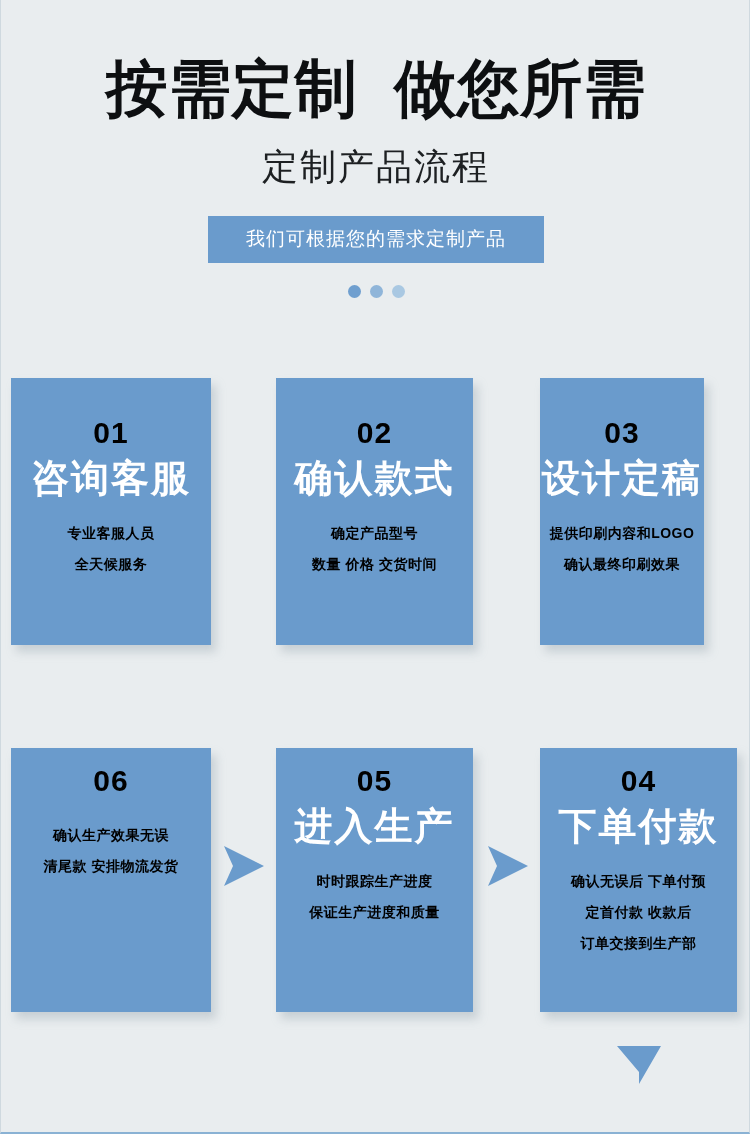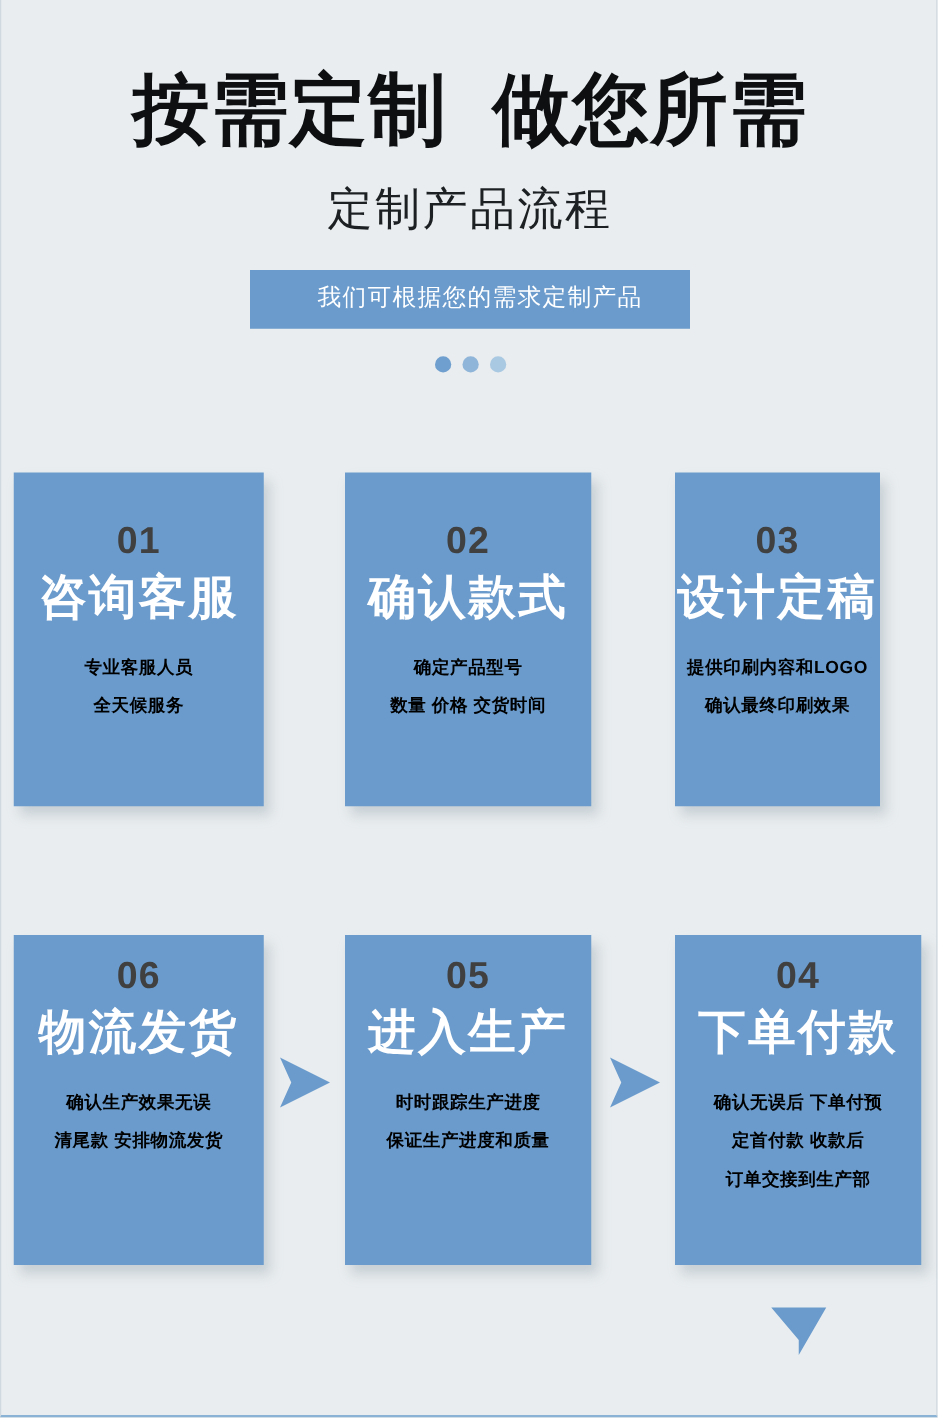--- a/index.html
+++ b/index.html
@@ -56,21 +56,21 @@
     display: flex;
     justify-content: center;
   }
   .banner {
     display: inline-block;
     background: #6a9bcc;
     color: #ffffff;
     font-size: 19px;
     line-height: 20px;
     letter-spacing: 1px;
-    padding: 13px 38px 14px 54px;
+    padding: 13px 38px 14px 38px;
   }
   .dots {
     margin-top: 22px;
     display: flex;
     justify-content: center;
     gap: 9px;
   }
   .dot {
     width: 13px;
     height: 13px;
@@ -94,21 +94,21 @@
     box-shadow: 5px 7px 9px rgba(150,165,175,0.40);
     color: #ffffff;
     text-align: center;
     box-sizing: border-box;
     overflow: hidden;
   }
   .card-num {
     font-size: 30px;
     line-height: 34px;
     font-weight: bold;
-    color: #404040;
+    color: #000000;
     letter-spacing: 1px;
   }
   .card-title {
     font-size: 38px;
     line-height: 36px;
     font-weight: bold;
     color: #ffffff;
     letter-spacing: 2px;
   }
   .card-desc {
@@ -189,21 +189,20 @@
       <div class="card-num">03</div>
       <div class="card-title">设计定稿</div>
       <div class="card-desc">
         <div>提供印刷内容和LOGO</div>
         <div>确认最终印刷效果</div>
       </div>
     </div>
 
     <div class="card card-06">
       <div class="card-num">06</div>
-      <div class="card-title">物流发货</div>
       <div class="card-desc">
         <div>确认生产效果无误</div>
         <div>清尾款 安排物流发货</div>
       </div>
     </div>
 
     <div class="card card-05">
       <div class="card-num">05</div>
       <div class="card-title">进入生产</div>
       <div class="card-desc">

